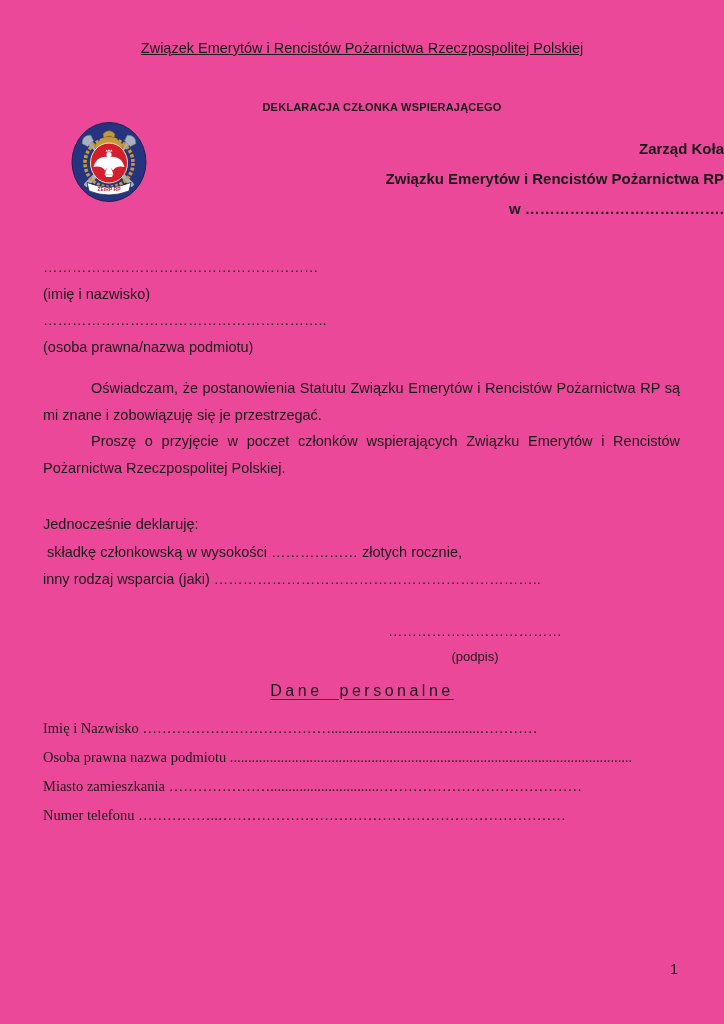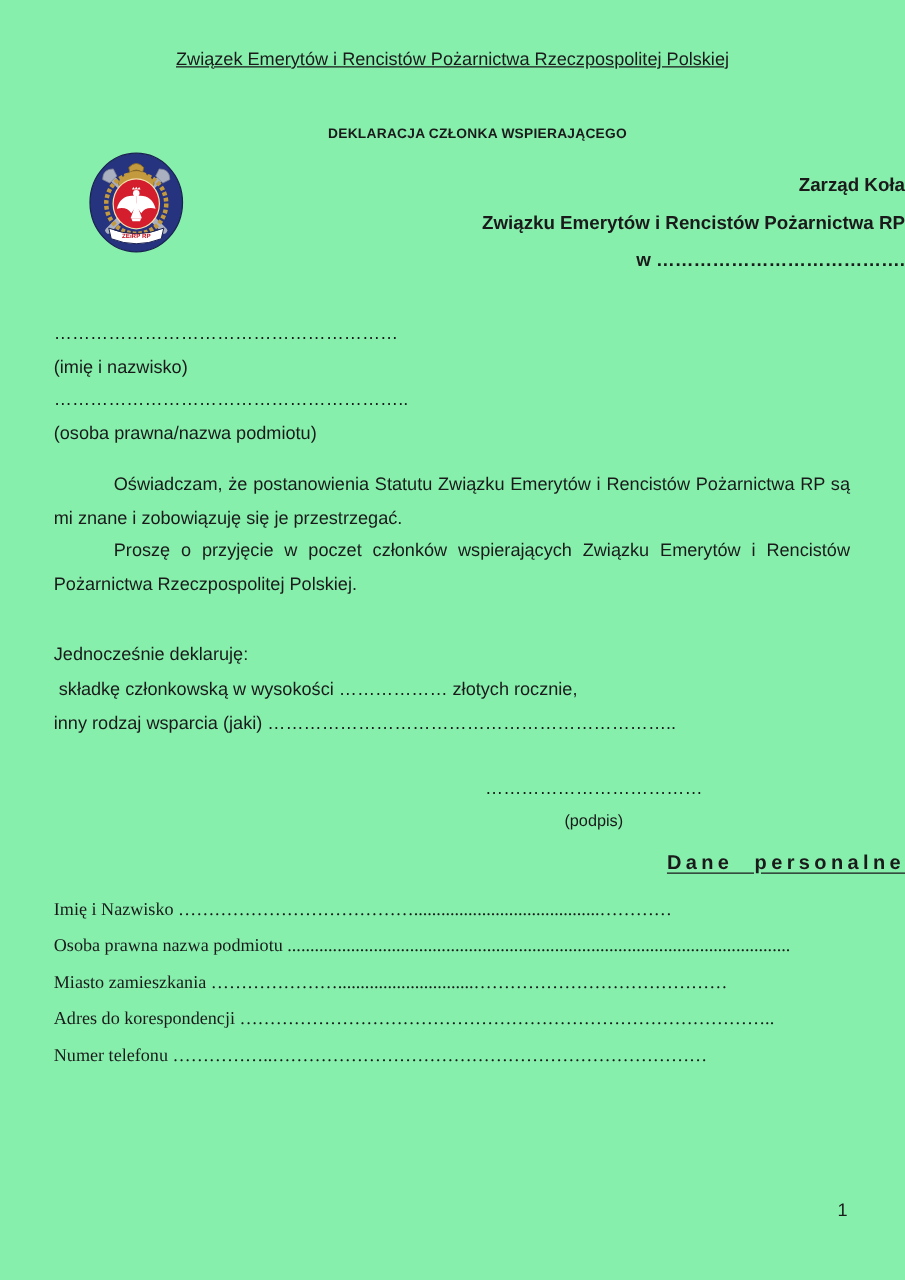--- a/index.html
+++ b/index.html
@@ -1,21 +1,21 @@
 <!DOCTYPE html>
 <html lang="pl"><head>
 <meta charset="utf-8">
 <style>
   html, body { margin: 0; padding: 0; background: #e8e8e8; }
   .page {
     position: relative;
     width: 724px;
     height: 1024px;
     margin: 0 auto;
-    background: #86efac;
+    background: #ec4899;
     font-family: "Liberation Sans", "DejaVu Sans", sans-serif;
     font-size: 14.5px;
     color: #1a1a1a;
     overflow: hidden;
   }
 
   .org-header {
     padding-top: 40px;
     text-align: center;
     font-size: 14.5px;
@@ -83,22 +83,22 @@
     margin-top: 24px;
     margin-left: 363px;
     width: 224px;
     text-align: center;
     line-height: 26px;
   }
   .signature .caption { font-size: 13px; }
 
   .section-heading {
     margin-top: 12px;
-    text-align: right;
-    font-weight: bold;
+    text-align: center;
+    font-weight: normal;
     font-size: 16px;
     letter-spacing: 3.5px;
     word-spacing: 9px;
   }
   .section-heading span {
     text-decoration: underline;
     text-underline-offset: 3px;
   }
 
   .fields {
@@ -208,24 +208,20 @@
     </div>
     <div class="row">
       <span>Osoba prawna nazwa podmiotu</span>
       <span class="dots">...............................................................................................................</span>
     </div>
     <div class="row">
       <span>Miasto zamieszkania</span>
       <span class="dots">…………………..............................……………………………………</span>
     </div>
     <div class="row">
-      <span>Adres do korespondencji</span>
-      <span class="dots">……………………………………………………………………………..</span>
-    </div>
-    <div class="row">
       <span>Numer telefonu</span>
       <span class="dots">……………..………………………………………………………………</span>
     </div>
   </div>
 
   <div class="page-number">1</div>
 
 </div>
 
 </body></html>

